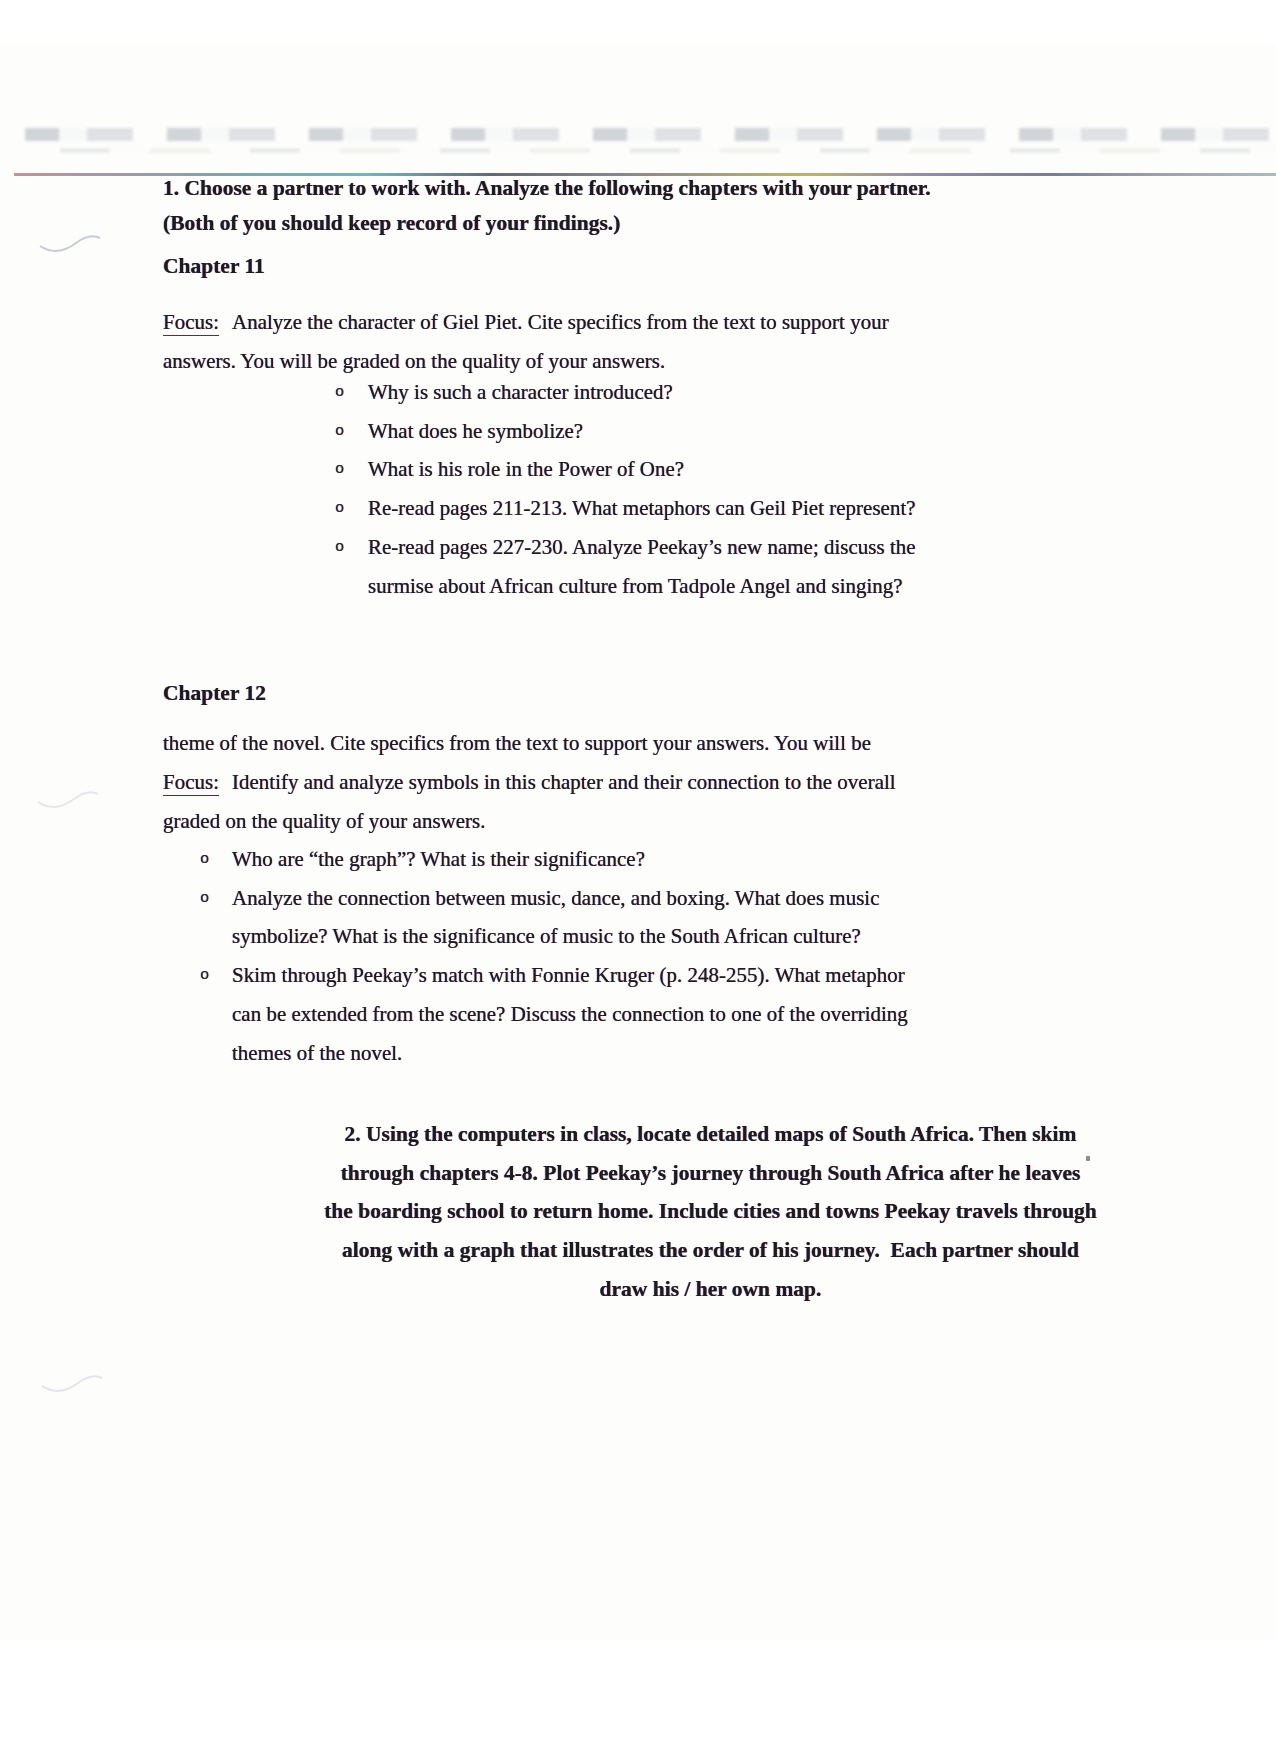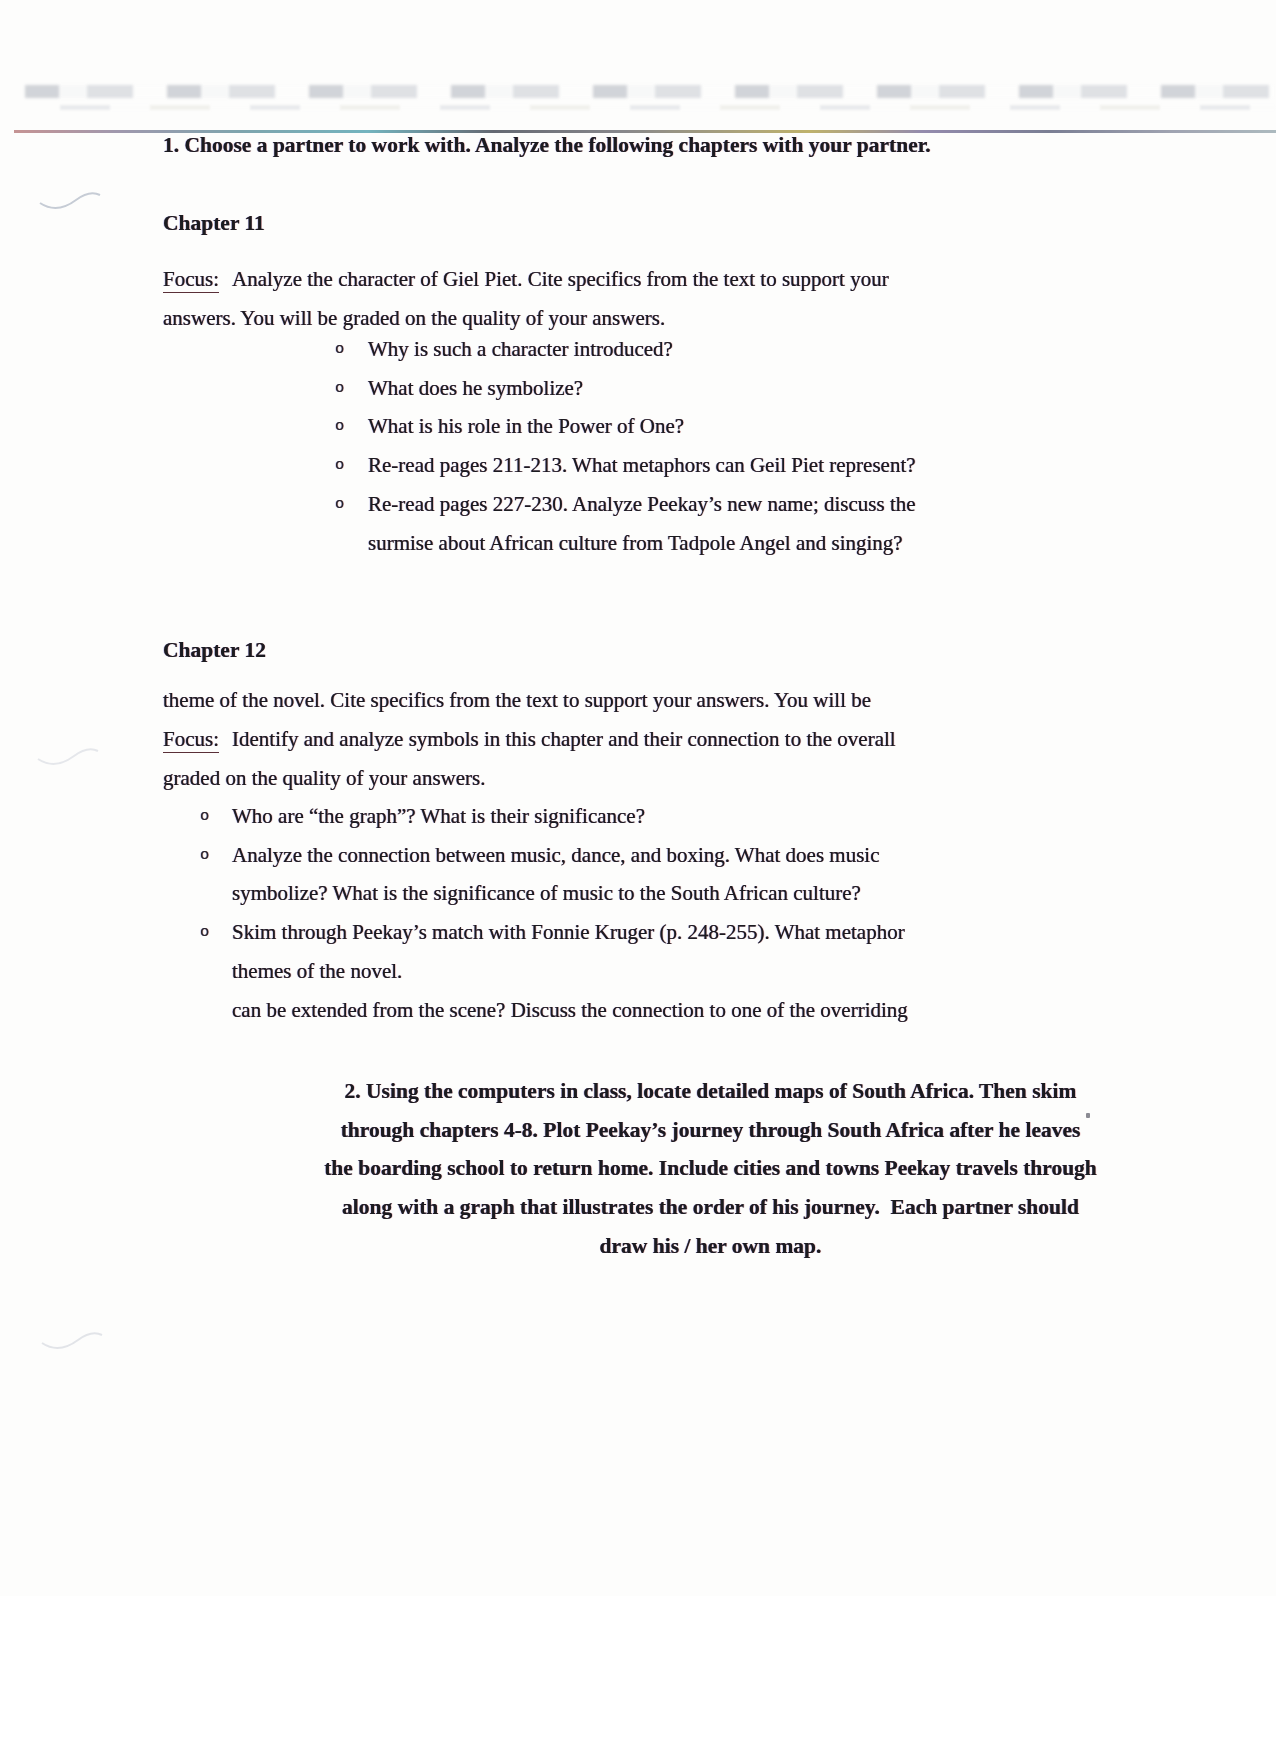--- a/index.html
+++ b/index.html
@@ -4,20 +4,21 @@
 <style>
   html,body{margin:0;padding:0;background:#ffffff;}
   .page{
     position:relative;
     width:1276px;height:1596px;
     background:#fdfdfc;
     font-family:"Liberation Serif","DejaVu Serif",serif;
     color:#1b1b20;
     overflow:hidden;
     text-shadow: 0.7px 0 rgba(185,40,40,.28), -0.7px 0 rgba(40,40,185,.28), 0 0 .5px rgba(0,0,0,.55);
+    margin-top: 43px;
   }
   .sec{position:absolute;left:163px;width:1095px;}
   .ln{white-space:pre;}
   .inst{font-size:21.5px;font-weight:bold;}
   .inst1{top:128px;line-height:35px;}
   .inst2{top:1072px;line-height:38.7px;text-align:center;}
   .chap{font-size:21.5px;font-weight:bold;line-height:34px;}
   .c11h{top:206px;}
   .c12h{top:633px;}
   .focus{font-size:21px;line-height:39px;}
@@ -93,20 +94,21 @@
   </svg>
   <svg class="swoosh sw2" width="64" height="28">
     <path d="M2 15 C 14 23, 26 21, 38 12 S 58 5, 62 7" stroke="#c2c7d2" stroke-width="2" fill="none"></path>
   </svg>
   <svg class="swoosh sw3" width="64" height="28">
     <path d="M2 15 C 14 23, 26 21, 38 12 S 58 5, 62 7" stroke="#c2c7d2" stroke-width="2" fill="none"></path>
   </svg>
 
   <div class="sec inst inst1">
     <div class="ln">1. Choose a partner to work with. Analyze the following chapters with your partner.</div>
+    <div class="ln">(Both of you should keep record of your findings.)</div>
   </div>
 
   <div class="sec chap c11h">Chapter 11</div>
 
   <div class="sec focus f11">
     <div class="ln"><span class="ul">Focus:</span><span class="ftext">Analyze the character of Giel Piet. Cite specifics from the text to support your</span></div>
     <div class="ln">answers. You will be graded on the quality of your answers.</div>
   </div>
 
   <div class="sec blist bl11">
@@ -124,22 +126,22 @@
     <div class="ln">theme of the novel. Cite specifics from the text to support your answers. You will be</div>
     <div class="ln"><span class="ul">Focus:</span><span class="ftext">Identify and analyze symbols in this chapter and their connection to the overall</span></div>
     <div class="ln">graded on the quality of your answers.</div>
   </div>
 
   <div class="sec blist bl12">
     <div class="brow"><span class="marker">o</span><span class="ln">Who are “the graph”? What is their significance?</span></div>
     <div class="brow"><span class="marker">o</span><span class="ln">Analyze the connection between music, dance, and boxing. What does music</span></div>
     <div class="brow"><span class="ln">symbolize? What is the significance of music to the South African culture?</span></div>
     <div class="brow"><span class="marker">o</span><span class="ln">Skim through Peekay’s match with Fonnie Kruger (p. 248-255). What metaphor</span></div>
+    <div class="brow"><span class="ln">can be extended from the scene? Discuss the connection to one of the overriding</span></div>
     <div class="brow"><span class="ln">themes of the novel.</span></div>
-    <div class="brow"><span class="ln">can be extended from the scene? Discuss the connection to one of the overriding</span></div>
   </div>
 
   <div class="sec inst inst2">
     <div class="ln">2. Using the computers in class, locate detailed maps of South Africa. Then skim</div>
     <div class="ln">through chapters 4-8. Plot Peekay’s journey through South Africa after he leaves</div>
     <div class="ln">the boarding school to return home. Include cities and towns Peekay travels through</div>
     <div class="ln">along with a graph that illustrates the order of his journey.  Each partner should</div>
     <div class="ln">draw his / her own map.</div>
   </div>
 

